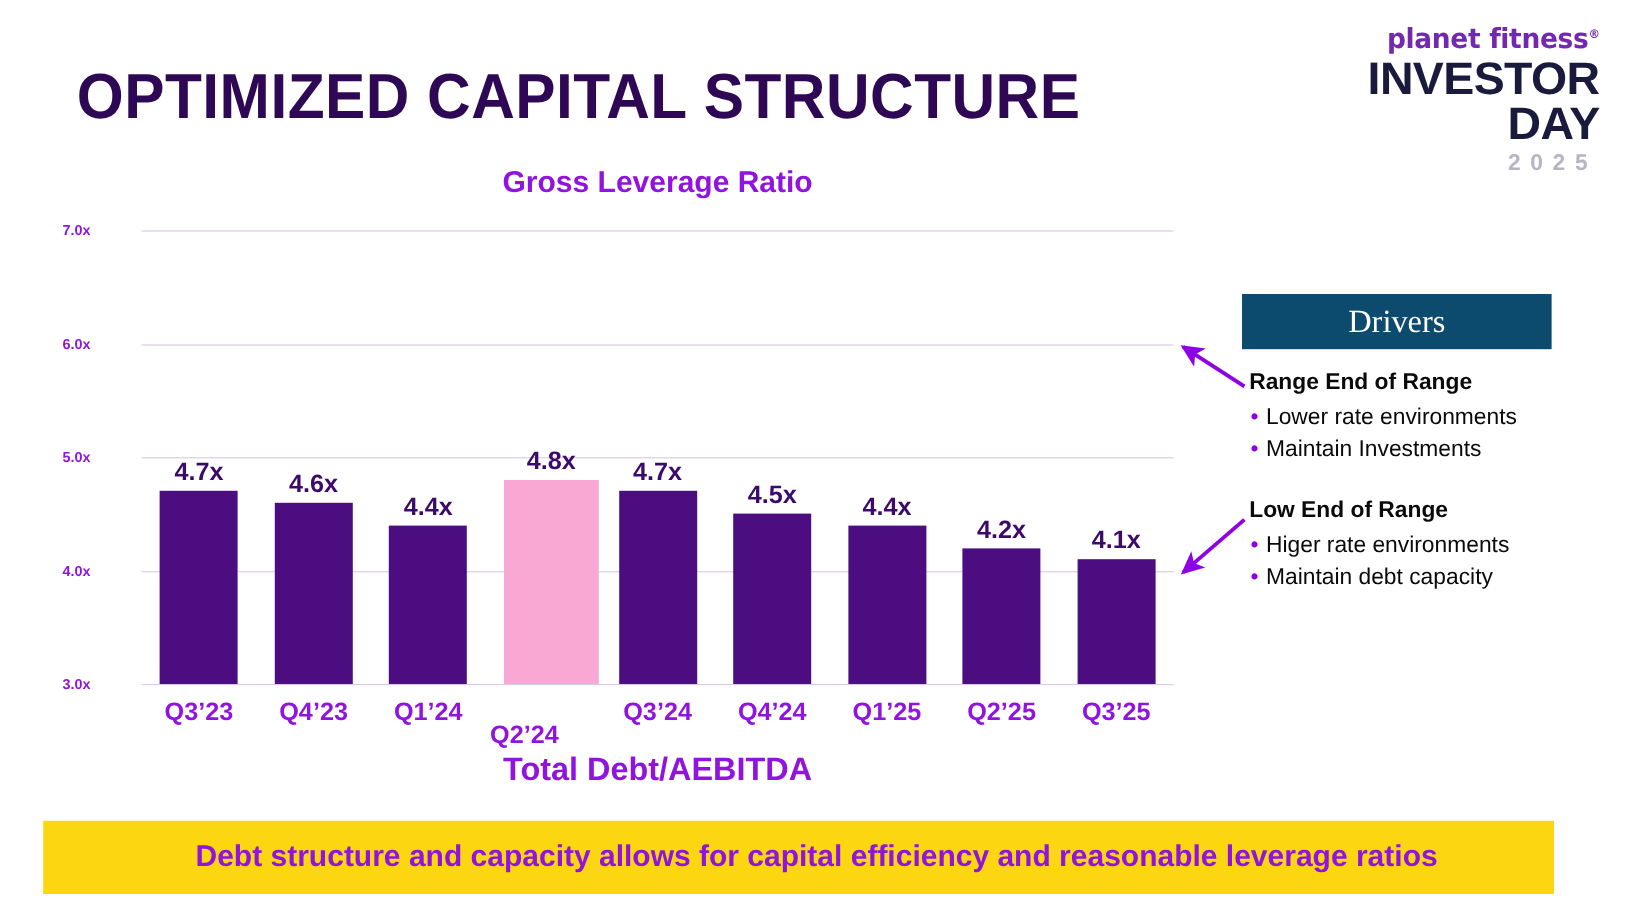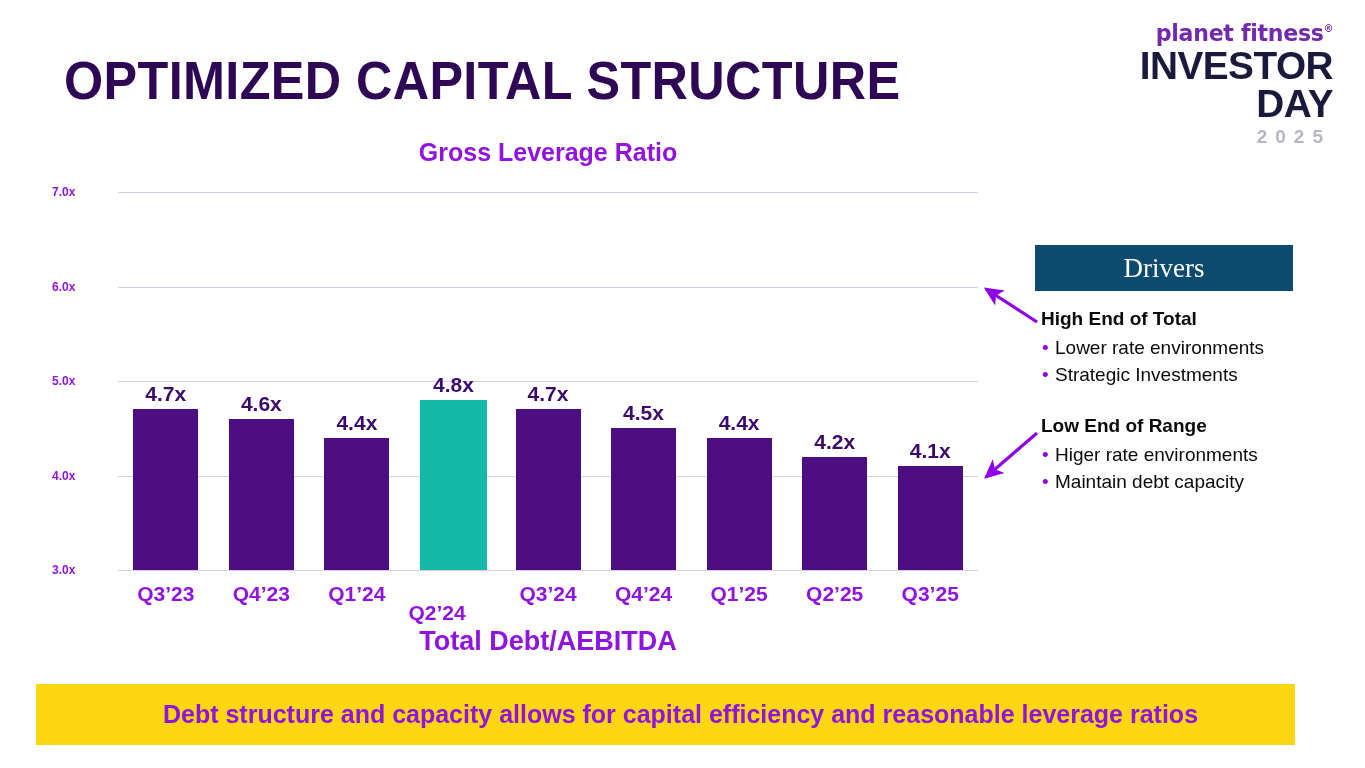--- a/index.html
+++ b/index.html
@@ -316,21 +316,21 @@
       <div class="bars">
           <div class="bar" style="left: 15.2778px; width: 65px; height: 160.65px; background: rgb(75, 13, 128);">
             <div class="bar-value" style="top: -27px;">4.7x</div>
           </div>
           <div class="bar" style="left: 110.833px; width: 65px; height: 151.2px; background: rgb(75, 13, 128);">
             <div class="bar-value" style="top: -27px;">4.6x</div>
           </div>
           <div class="bar" style="left: 206.389px; width: 65px; height: 132.3px; background: rgb(75, 13, 128);">
             <div class="bar-value" style="top: -27px;">4.4x</div>
           </div>
-          <div class="bar" style="left: 301.944px; width: 67px; height: 170.1px; background: #14b8a6;">
+          <div class="bar" style="left: 301.944px; width: 79px; height: 170.1px; background: #f9a8d4;">
             <div class="bar-value" style="top: -27px;">4.8x</div>
           </div>
           <div class="bar" style="left: 397.5px; width: 65px; height: 160.65px; background: rgb(75, 13, 128);">
             <div class="bar-value" style="top: -27px;">4.7x</div>
           </div>
           <div class="bar" style="left: 493.056px; width: 65px; height: 141.75px; background: rgb(75, 13, 128);">
             <div class="bar-value" style="top: -27px;">4.5x</div>
           </div>
           <div class="bar" style="left: 588.611px; width: 65px; height: 132.3px; background: rgb(75, 13, 128);">
             <div class="bar-value" style="top: -27px;">4.4x</div>
@@ -363,23 +363,23 @@
         <path d="M6.4,3.1 L0.4,0.3 L1.9,3.1 L0.4,5.9 Z" fill="#8E00E6"></path>
       </marker>
     </defs>
     <line x1="1037" y1="322" x2="986" y2="289" stroke="#8E00E6" stroke-width="3.2" marker-end="url(#ah)"></line>
     <line x1="1037" y1="433" x2="986" y2="477" stroke="#8E00E6" stroke-width="3.2" marker-end="url(#ah)"></line>
   </svg>
 
   <div class="drivers-header">Drivers</div>
   <div class="drivers-body">
       <div class="driver-group">
-        <div class="driver-heading">High End of Total</div>
+        <div class="driver-heading">Range End of Range</div>
         <div class="driver-item"><span class="dot">•</span><span>Lower rate environments</span></div>
-        <div class="driver-item"><span class="dot">•</span><span>Strategic Investments</span></div>
+        <div class="driver-item"><span class="dot">•</span><span>Maintain Investments</span></div>
       </div>
       <div class="driver-group">
         <div class="driver-heading">Low End of Range</div>
         <div class="driver-item"><span class="dot">•</span><span>Higer rate environments</span></div>
         <div class="driver-item"><span class="dot">•</span><span>Maintain debt capacity</span></div>
       </div>
     </div>
 
   <div class="banner">
     <div class="banner-text">Debt structure and capacity allows for capital efficiency and reasonable leverage ratios</div>

